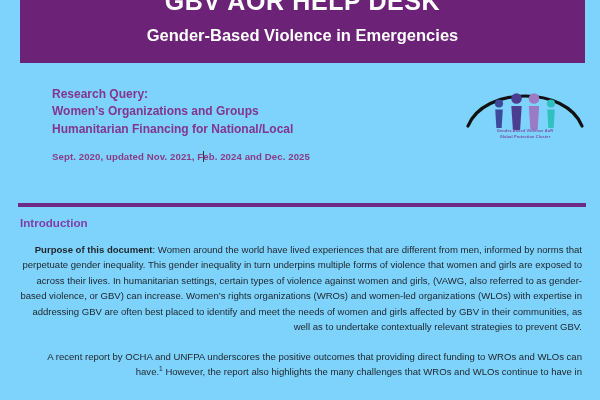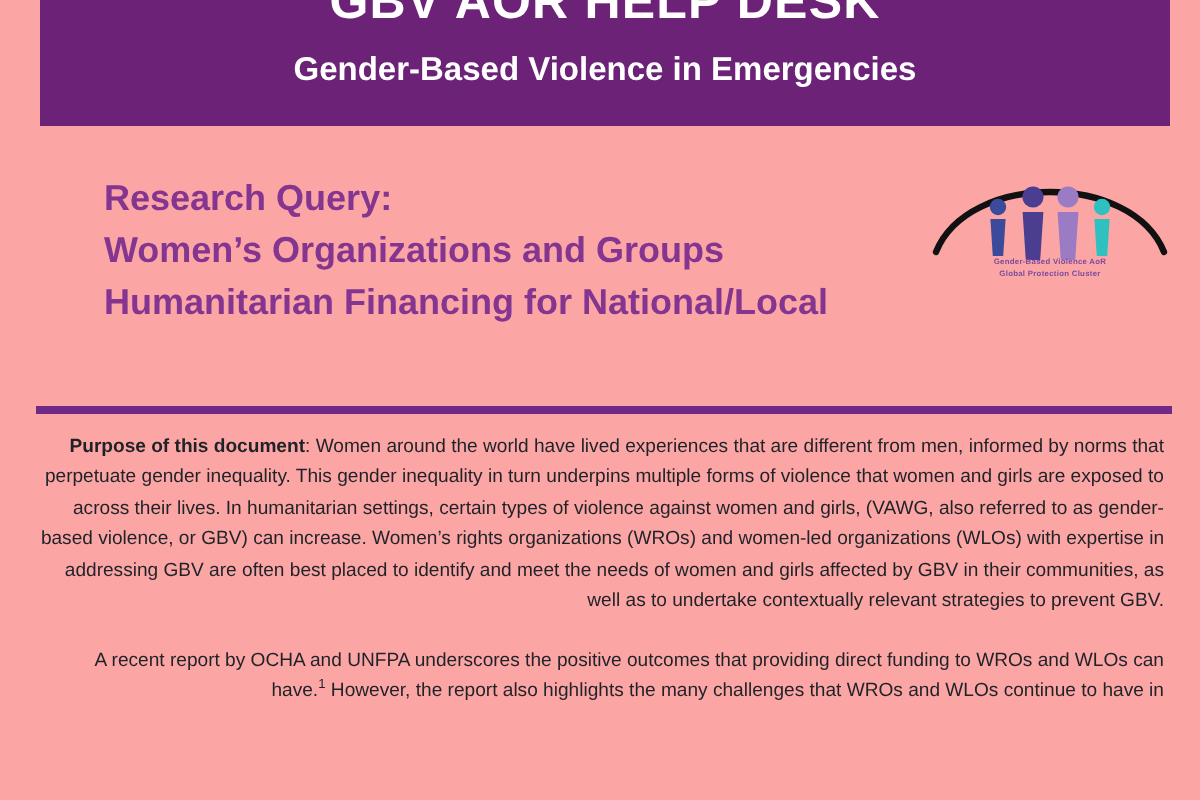--- a/index.html
+++ b/index.html
@@ -13,21 +13,21 @@
     overflow: hidden;
     background: #ffffff;
     font-family: "Liberation Sans", sans-serif;
     -webkit-font-smoothing: antialiased;
   }
 
   .page {
     position: relative;
     width: 600px;
     height: 400px;
-    background: #fca5a5;
+    background: #7dd3fc;
     box-sizing: border-box;
   }
 
   
   .banner {
     position: absolute;
     left: 20px;
     top: -34px;
     width: 565px;
     height: 97px;
@@ -56,21 +56,21 @@
 
   
   .title-block {
     position: absolute;
     left: 52px;
     top: 86px;
     width: 400px;
   }
   .doc-title {
     color: #83358F;
-    font-size: 18px;
+    font-size: 12px;
     font-weight: bold;
     line-height: 1.45;
     margin: 0;
   }
   .doc-title .tline {
     display: block;
     white-space: nowrap;
   }
   .doc-date {
     position: relative;
@@ -160,20 +160,21 @@
     <div class="banner-title">GBV AOR HELP DESK</div>
     <div class="banner-subtitle">Gender-Based Violence in Emergencies</div>
   </div>
 
   <div class="title-block">
     <h1 class="doc-title">
       <span class="tline">Research Query:</span>
       <span class="tline">Women’s Organizations and Groups</span>
       <span class="tline">Humanitarian Financing for National/Local</span>
     </h1>
+    <p class="doc-date"><span>Sept. 2020, updated Nov. 2021, F</span><span class="caret"></span><span>eb. 2024 and Dec. 2025</span></p>
   </div>
 
   <div class="logo">
     <svg width="126" height="74" viewBox="0 0 126 74">
       <path d="M6 50 C 22 10, 104 10, 120 50" fill="none" stroke="#111111" stroke-width="3.2" stroke-linecap="round"></path>
       <g>
         <circle cx="37" cy="27.5" r="4.1" fill="#3C4A9C"></circle>
         <path d="M33.2 33.5 L40.8 33.5 L39.6 52 L34.4 52 Z" fill="#3C4A9C"></path>
       </g>
       <g>
@@ -191,19 +192,20 @@
     </svg>
     <div class="logo-caption">
       <div>Gender-Based Violence AoR</div>
       <div>Global Protection Cluster</div>
     </div>
   </div>
 
   <div class="rule"></div>
 
   <div class="content">
+    <h2 class="section-heading">Introduction</h2>
 
     <p class="body-par"><span class="lead-in">Purpose of this document</span><span>: Women around the world have lived experiences that are different from men, informed by norms that perpetuate gender inequality. This gender inequality in turn underpins multiple forms of violence that women and girls are exposed to across their lives. In humanitarian settings, certain types of violence against women and girls, (VAWG, also referred to as gender-based violence, or GBV) can increase. Women’s rights organizations (WROs) and women-led organizations (WLOs) with expertise in addressing GBV are often best placed to identify and meet the needs of women and girls affected by GBV in their communities, as well as to undertake contextually relevant strategies to prevent GBV.</span></p>
 
     <p class="body-par last"><span>A recent report by OCHA and UNFPA underscores the positive outcomes that providing direct funding to WROs and WLOs can have.</span><sup>1</sup><span> However, the report also highlights the many challenges that WROs and WLOs continue to have in</span></p>
   </div>
 
 </div>
 
 </body></html>

